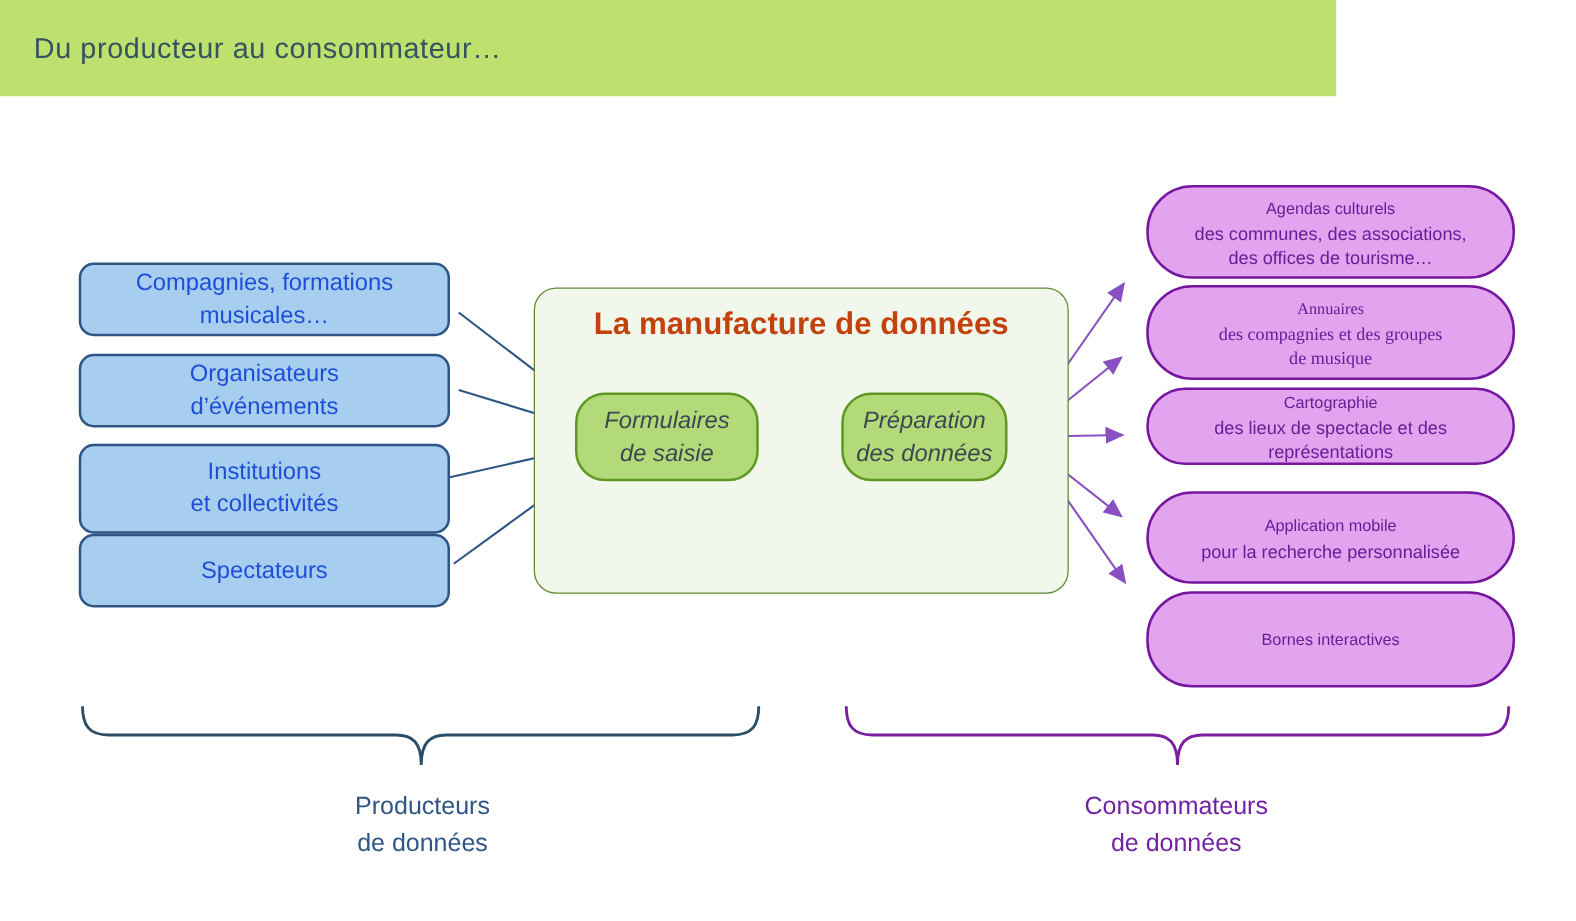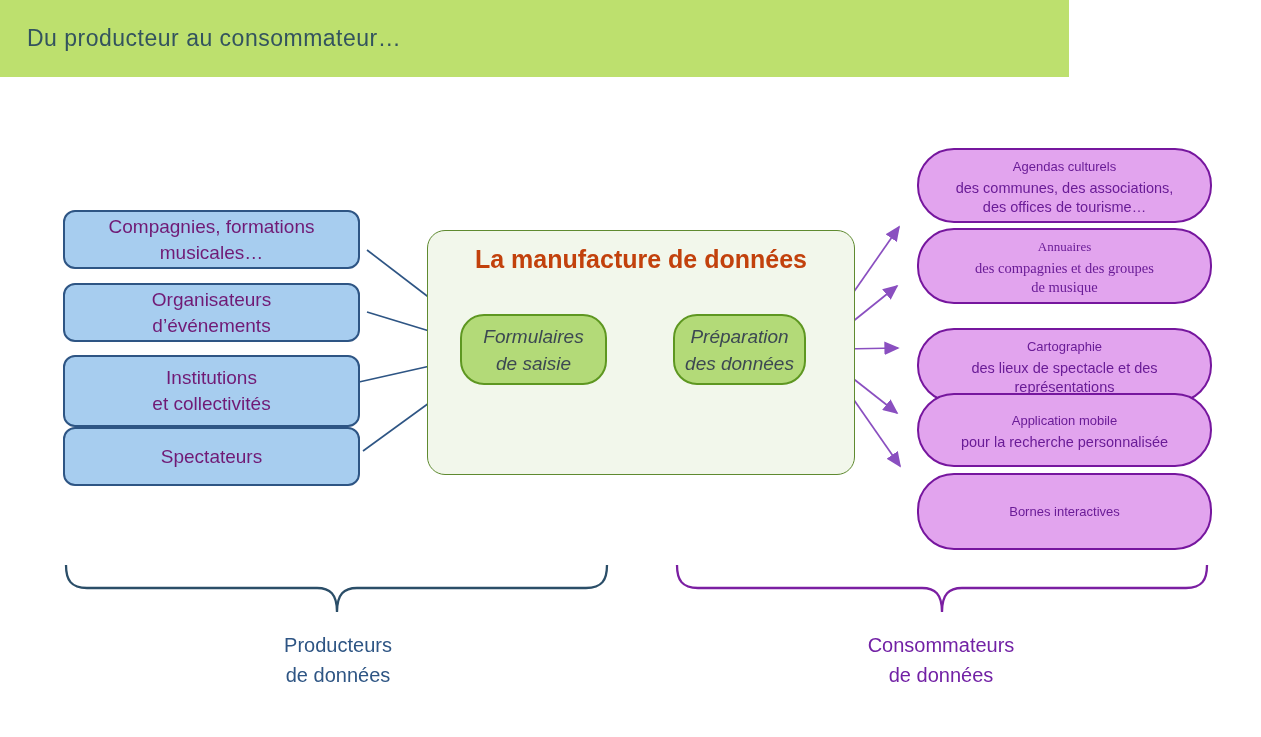--- a/index.html
+++ b/index.html
@@ -12,21 +12,21 @@
     background:#bde06e;display:flex;align-items:center;
   }
   .header .title{
     margin-left:27px;font-size:23px;color:#33535e;letter-spacing:0.5px;
   }
   .overlay{position:absolute;left:0;top:0;width:1261px;height:737px;pointer-events:none;}
   .box{position:absolute;display:flex;flex-direction:column;align-items:center;justify-content:center;
        text-align:center;white-space:pre-line;box-sizing:border-box;}
   .producer{
     background:#a7cdef;border:2px solid #2e5584;border-radius:12px;
-    color:#701a75;font-size:19px;line-height:26px;width:297px;left:63px;
+    color:#1d4ed8;font-size:19px;line-height:26px;width:297px;left:63px;
   }
   .factory{
     position:absolute;left:427px;top:230px;width:428px;height:245px;
     background:#f2f7eb;border:1.5px solid #5f8a30;border-radius:18px;box-sizing:border-box;
   }
   .factory-title{
     position:absolute;left:0;top:14px;width:100%;text-align:center;
     font-size:25px;font-weight:bold;color:#c2410c;
   }
   .step{
@@ -112,21 +112,21 @@
   <div class="box consumer" style="top:148px;height:75px;">
     <span class="c-title">Agendas culturels</span>
     <span class="c-desc">des communes, des associations,
 des offices de tourisme…</span>
   </div>
   <div class="box consumer" style="top:228px;height:76px;font-family:Liberation Serif, serif;">
     <span class="c-title">Annuaires</span>
     <span class="c-desc">des compagnies et des groupes
 de musique</span>
   </div>
-  <div class="box consumer" style="top:310px;height:75px;margin-top:18px;">
+  <div class="box consumer" style="top:310px;height:62px;">
     <span class="c-title">Cartographie</span>
     <span class="c-desc">des lieux de spectacle et des
 représentations</span>
   </div>
   <div class="box consumer" style="top:393px;height:74px;">
     <span class="c-title">Application mobile</span>
     <span class="c-desc">pour la recherche personnalisée</span>
   </div>
   <div class="box consumer" style="top:473px;height:77px;">
     <span class="c-title">Bornes interactives</span>

